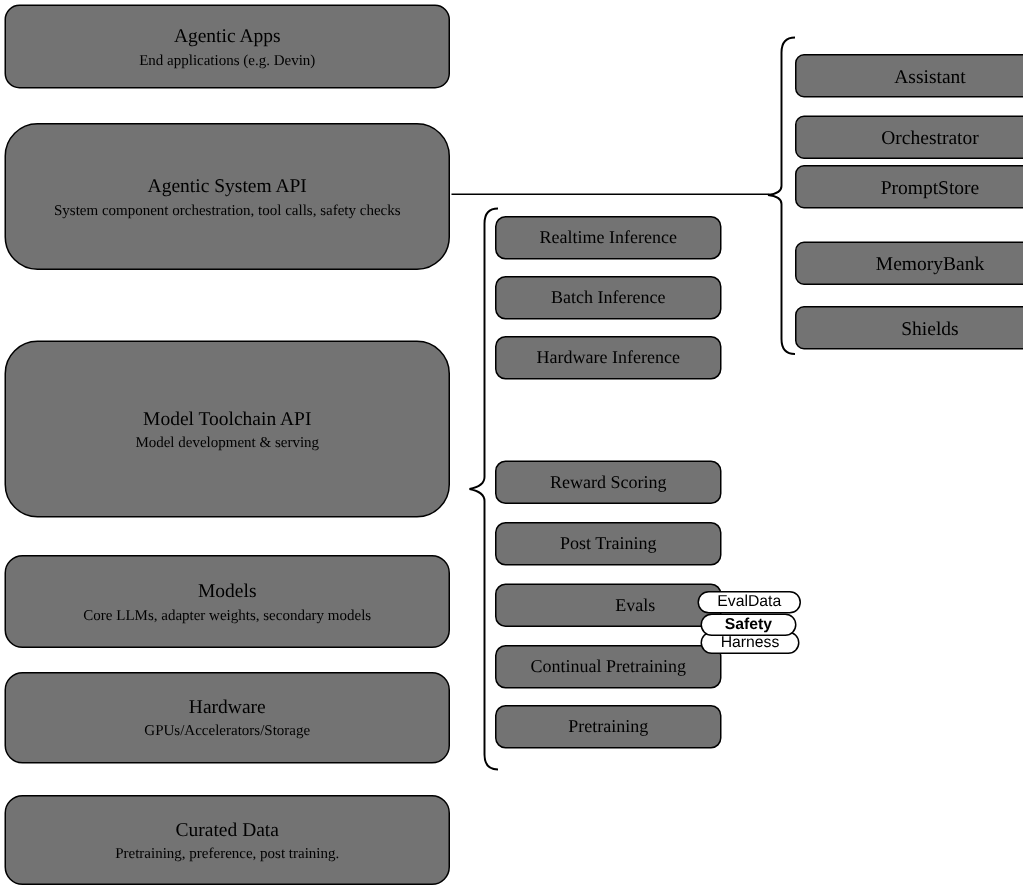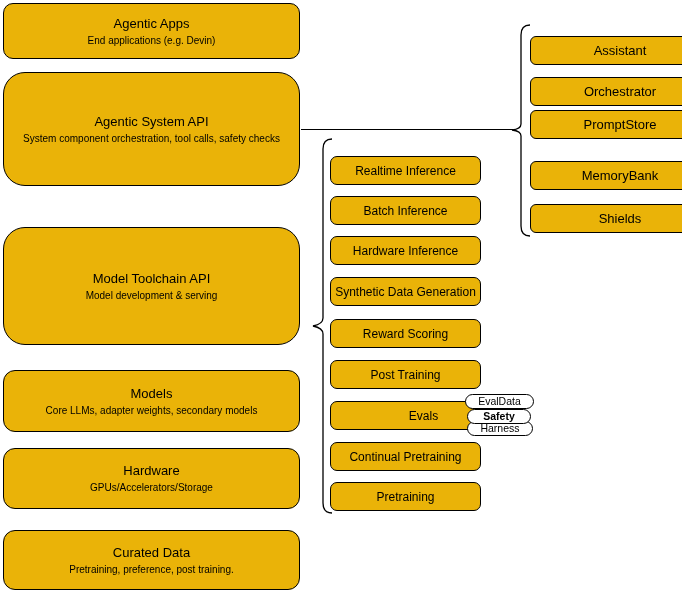--- a/index.html
+++ b/index.html
@@ -8,44 +8,45 @@
     width: 682px;
     height: 591px;
     background: #ffffff;
     font-family: "Liberation Sans", sans-serif;
     color: #000000;
     overflow: hidden;
   }
   .node {
     position: absolute;
     box-sizing: border-box;
-    background: #eab308;
+    background: #737373;
     border: 1px solid #000000;
     display: flex;
     flex-direction: column;
     align-items: center;
     justify-content: center;
     text-align: center;
+    font-family: Liberation Serif, serif;
   }
   .node .title { font-size: 13px; line-height: 15px; white-space: nowrap; }
   .node .subtitle { font-size: 10px; line-height: 12px; margin-top: 4px; white-space: nowrap; }
 
   
   .leftnode { left: 3px; width: 297px; }
   #n-agentic-apps       { top: 3px;   height: 56px;  border-radius: 10px; }
-  #n-agentic-system-api { top: 72px;  height: 114px; border-radius: 22px; }
+  #n-agentic-system-api { top: 82px;  height: 98px; border-radius: 22px; }
   #n-model-toolchain    { top: 227px; height: 118px; border-radius: 22px; }
   #n-models             { top: 370px; height: 62px;  border-radius: 12px; }
   #n-hardware           { top: 448px; height: 61px;  border-radius: 12px; }
   #n-curated-data       { top: 530px; height: 60px;  border-radius: 12px; }
 
   
   .midnode {
     left: 330px; width: 151px; height: 29px;
-    border-radius: 7px; font-size: 12px; white-space: nowrap; margin-top: 12px;
+    border-radius: 7px; font-size: 12px; white-space: nowrap;
   }
   #m-0 { top: 144px; } #m-1 { top: 184px; } #m-2 { top: 224px; }
   #m-3 { top: 265px; } #m-4 { top: 307px; } #m-5 { top: 348px; }
   #m-6 { top: 389px; padding-left: 36px; } #m-7 { top: 430px; } #m-8 { top: 470px; }
 
   
   .rightnode {
     left: 530px; width: 180px; height: 29px;
     border-radius: 6px; font-size: 13px; white-space: nowrap;
   }
@@ -125,23 +126,20 @@
 
   <div class="node midnode" id="m-0">
       <span>Realtime Inference</span>
     </div>
   <div class="node midnode" id="m-1">
       <span>Batch Inference</span>
     </div>
   <div class="node midnode" id="m-2">
       <span>Hardware Inference</span>
     </div>
-  <div class="node midnode" id="m-3">
-      <span>Synthetic Data Generation</span>
-    </div>
   <div class="node midnode" id="m-4">
       <span>Reward Scoring</span>
     </div>
   <div class="node midnode" id="m-5">
       <span>Post Training</span>
     </div>
   <div class="node midnode" id="m-6">
       <span>Evals</span>
     </div>
   <div class="node midnode" id="m-7">

